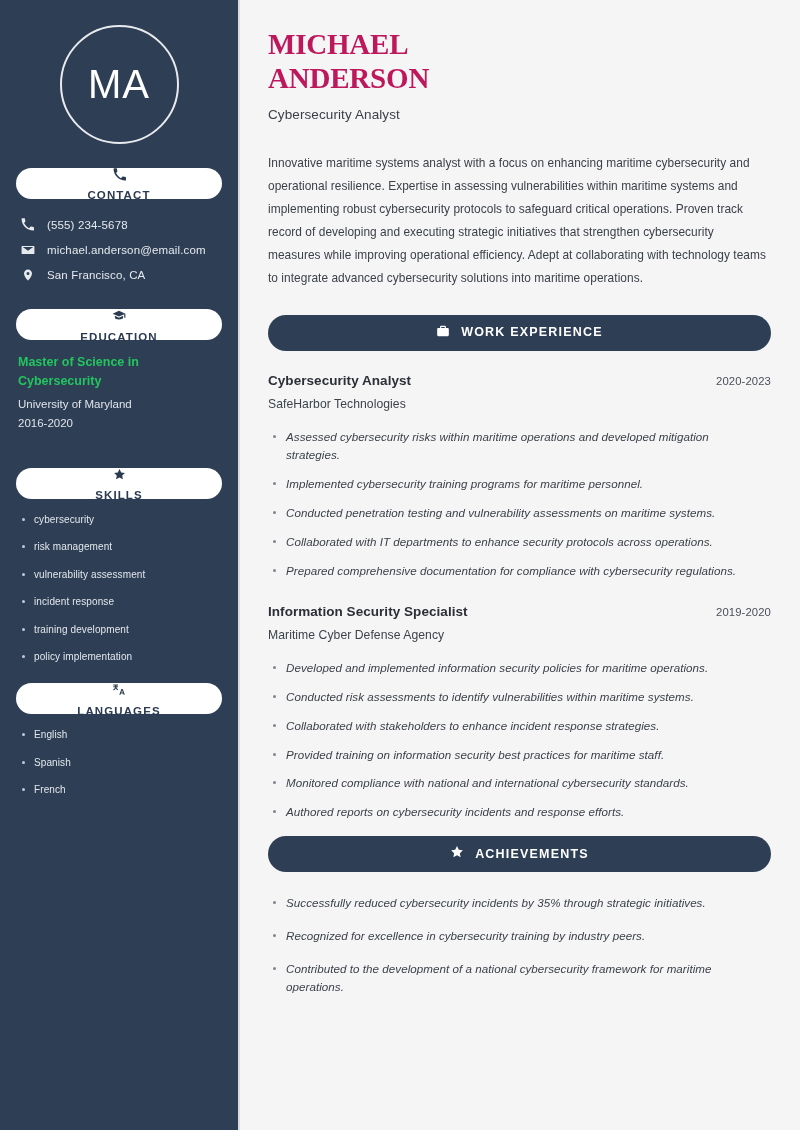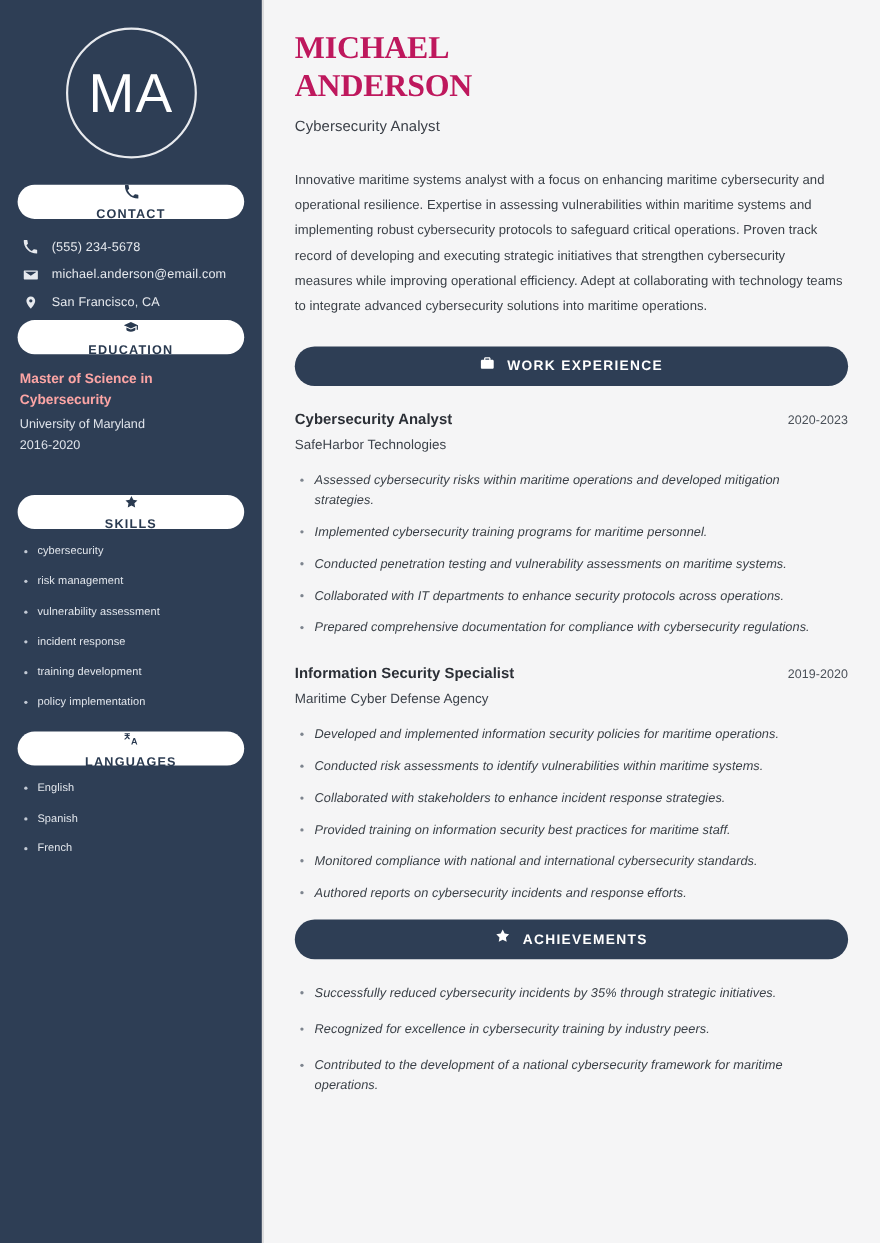--- a/index.html
+++ b/index.html
@@ -44,21 +44,21 @@
     padding-bottom: 24px;
   }
   .monogram {
     width: 119px;
     height: 119px;
     border-radius: 50%;
     border: 2px solid #e8eaee;
     display: flex;
     align-items: center;
     justify-content: center;
-    font-size: 50px;
+    font-size: 40px;
     font-weight: 400;
     letter-spacing: 1px;
     color: #ffffff;
   }
 
   
   .pill {
     background: #ffffff;
     color: #2a3a50;
     border-radius: 999px;
@@ -73,21 +73,21 @@
   .pill .pill-label {
     font-size: 11.5px;
     font-weight: bold;
     letter-spacing: 1.1px;
     text-transform: uppercase;
     line-height: 1;
   }
   .pill .icon svg { display: block; }
 
   
-  .contact-list { margin-bottom: 4px; text-align: center; }
+  .contact-list { margin-bottom: 22px; text-align: center; }
   .contact-row {
     display: flex;
     align-items: center;
     gap: 12px;
     padding: 5px 0 5px 4px;
     min-height: 25px;
   }
   .contact-row .icon {
     width: 15px;
     display: flex;
@@ -98,21 +98,21 @@
     font-size: 11.5px;
     color: #e6e9ee;
     letter-spacing: 0.15px;
   }
 
   
   .edu-block { padding: 0 2px 10px 2px; }
   .edu-degree {
     font-size: 12.5px;
     font-weight: bold;
-    color: #fca5a5;
+    color: #22c55e;
     line-height: 1.55;
     margin-bottom: 3px;
   }
   .edu-school {
     font-size: 11.5px;
     color: #dfe3ea;
     line-height: 1.7;
   }
   .edu-dates {
     font-size: 11.5px;

